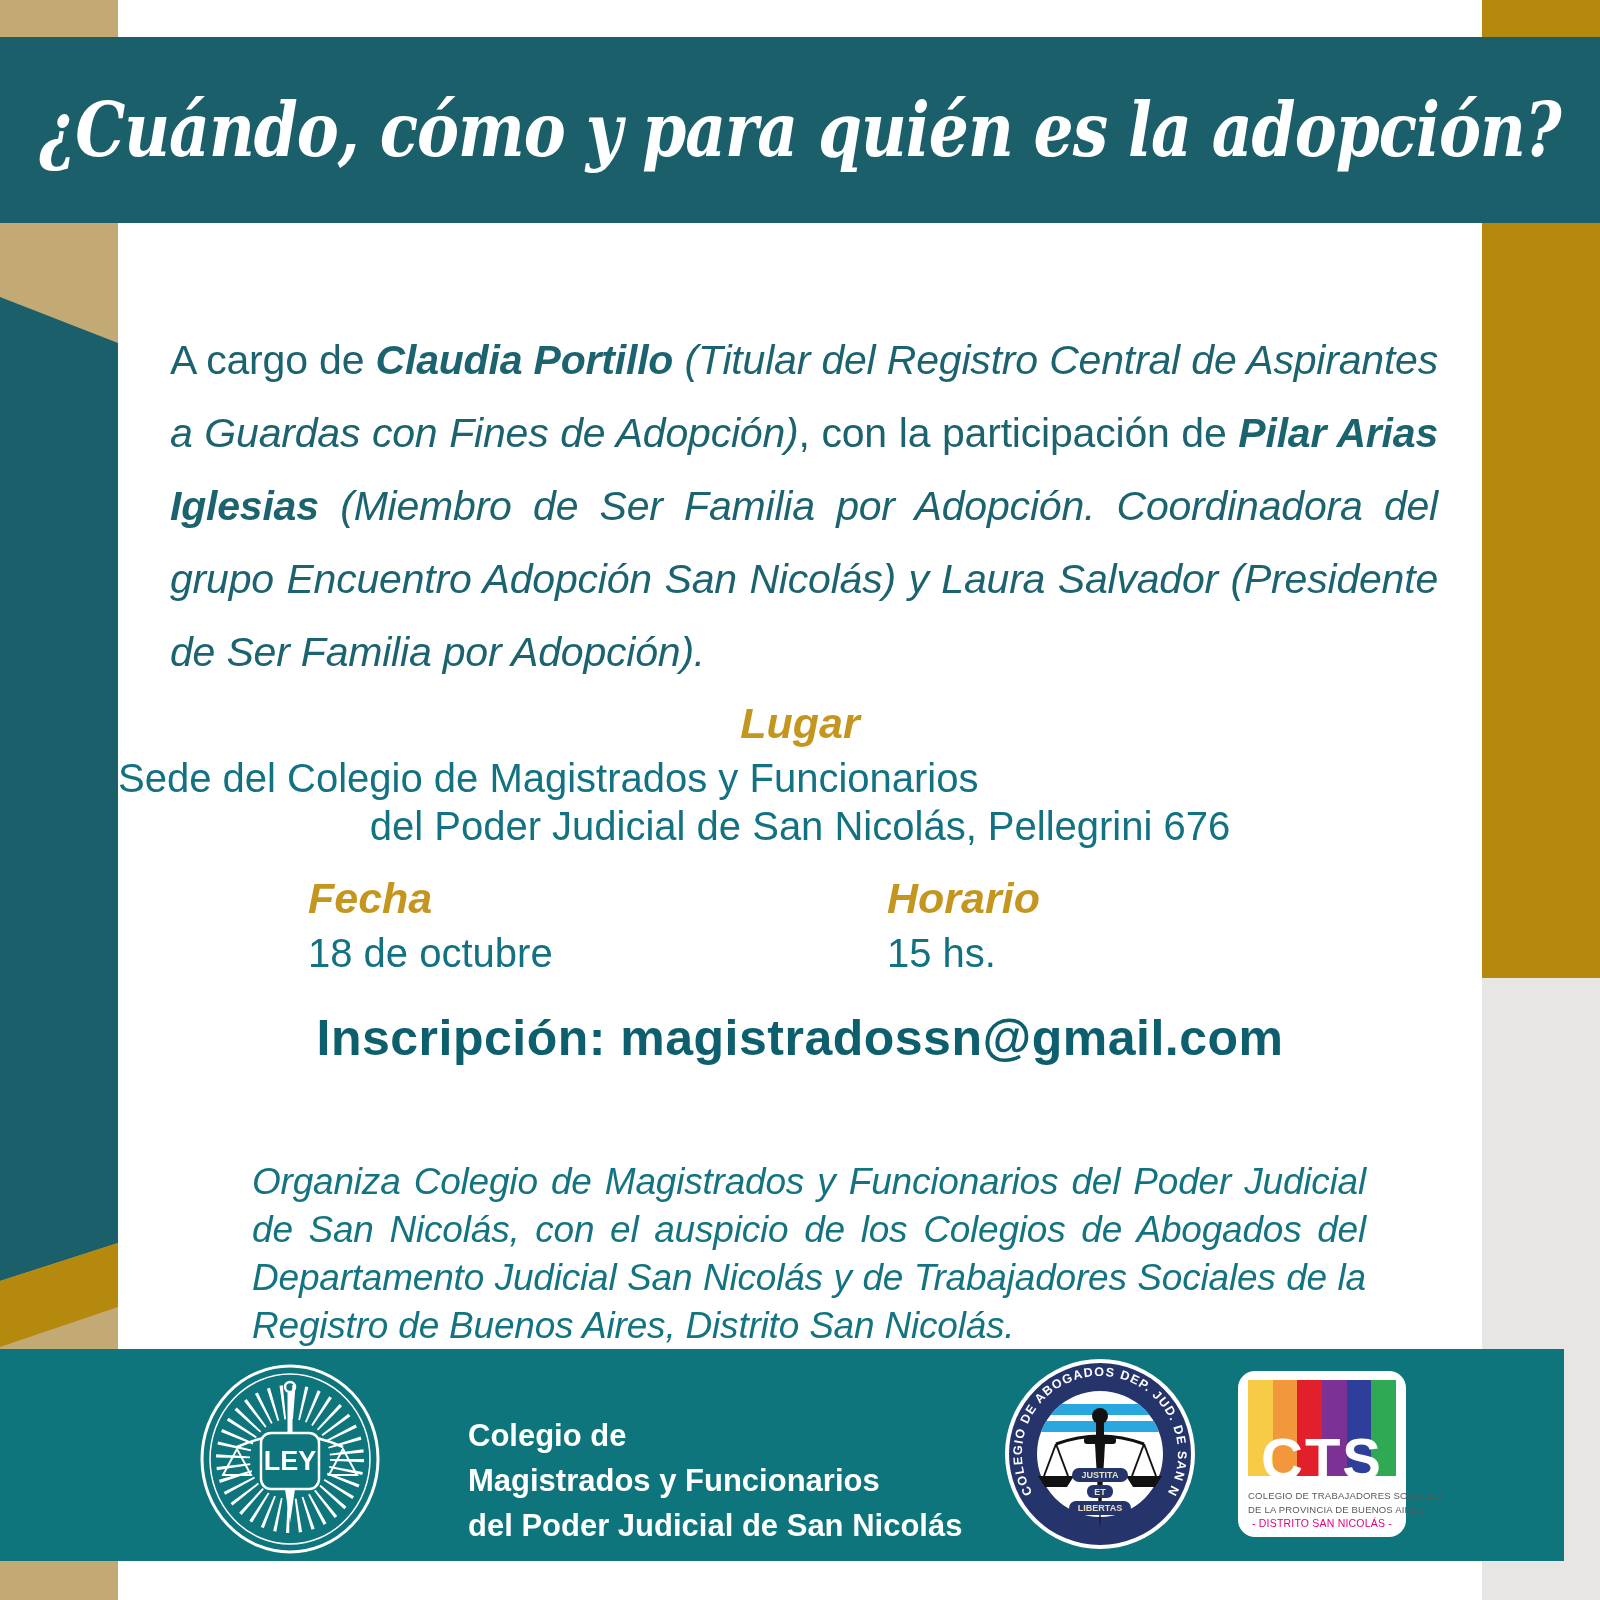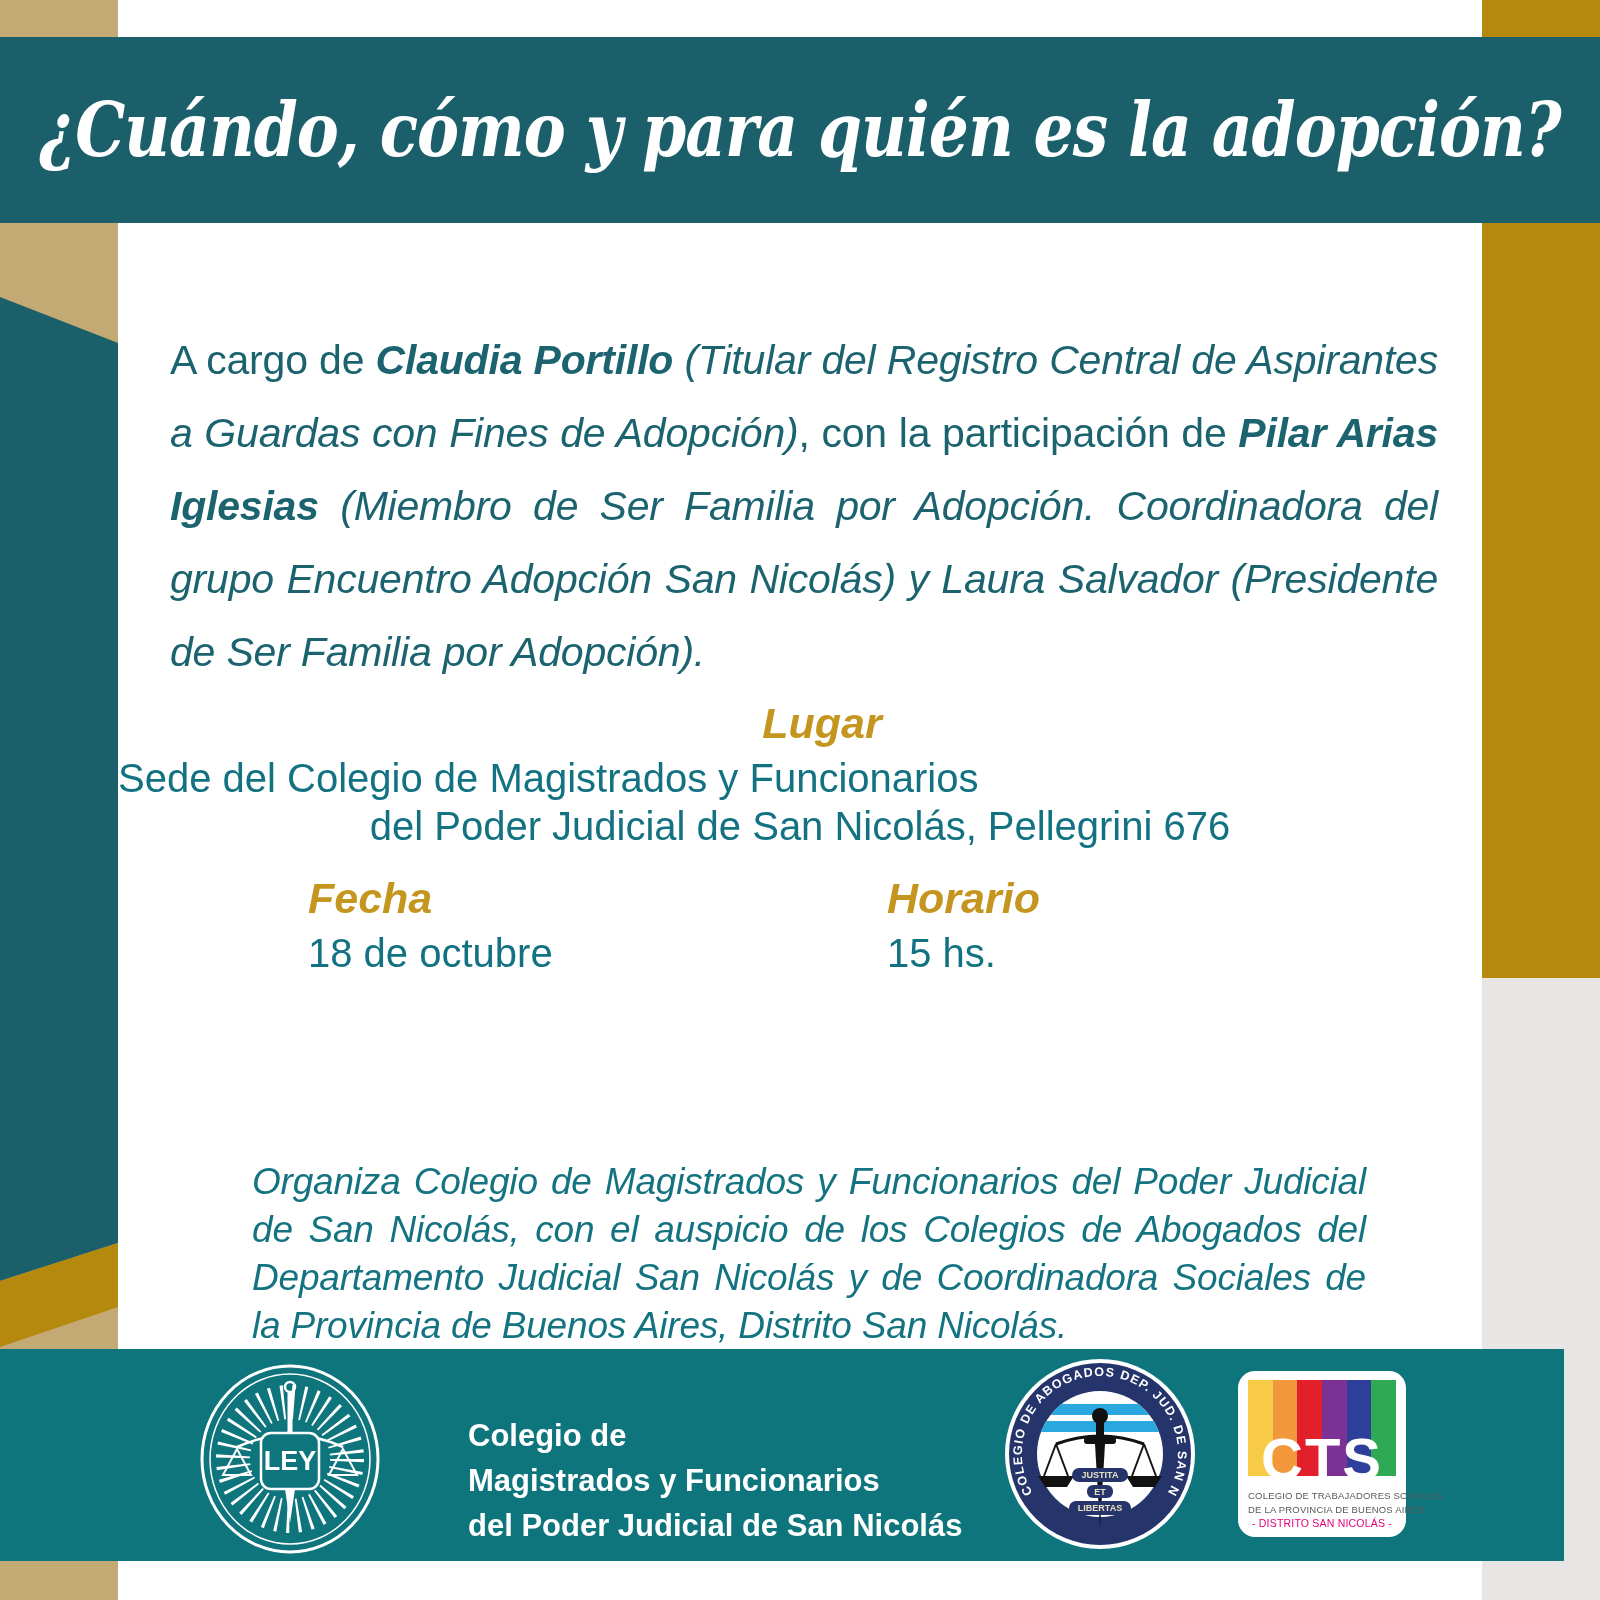--- a/index.html
+++ b/index.html
@@ -23,21 +23,21 @@
 
   
   .content{position:absolute;left:118px;top:223px;width:1364px;height:1126px;}
   .intro{position:absolute;left:52px;top:60px;width:1268px;font-size:41px;line-height:73px;
          letter-spacing:-0.2px;text-align:justify;color:#1c6370;}
   .seg-r{font-style:normal;font-weight:400;}
   .seg-i{font-style:italic;font-weight:400;}
   .seg-bi{font-style:italic;font-weight:700;}
 
   .gold-label{color:#c5961f;font-weight:700;font-style:italic;font-size:43px;line-height:50px;}
-  .lugar-label{position:absolute;left:0;top:475px;width:100%;text-align:center;margin-left:22px;}
+  .lugar-label{position:absolute;left:0;top:475px;width:100%;text-align:center;}
   .lugar-l1{position:absolute;left:0;top:531px;width:100%;text-align:left;
             font-size:40px;line-height:48px;color:#127282;white-space:nowrap;}
   .lugar-l2{position:absolute;left:0;top:579px;width:100%;text-align:center;
             font-size:40px;line-height:48px;color:#127282;white-space:nowrap;}
   .fh-block{position:absolute;top:650px;width:400px;}
   .fh-fecha{left:190px;}
   .fh-horario{left:769px;}
   .fh-value{margin-top:6px;font-size:40px;line-height:48px;color:#127282;white-space:nowrap;}
   .inscripcion{position:absolute;left:0;top:785px;width:100%;text-align:center;
                font-size:50px;line-height:60px;font-weight:700;color:#0d5f6e;letter-spacing:0.5px;}
@@ -90,22 +90,23 @@
 
     <div class="fh-block fh-fecha">
       <div class="gold-label">Fecha</div>
       <div class="fh-value">18 de octubre</div>
     </div>
     <div class="fh-block fh-horario">
       <div class="gold-label">Horario</div>
       <div class="fh-value">15 hs.</div>
     </div>
 
+    <div class="inscripcion">Inscripción: magistradossn@gmail.com</div>
 
-    <p class="organiza">Organiza Colegio de Magistrados y Funcionarios del Poder Judicial de San Nicolás, con el auspicio de los Colegios de Abogados del Departamento Judicial San Nicolás y de Coordinadora Sociales de la Provincia de Buenos Aires, Distrito San Nicolás.</p>
+    <p class="organiza">Organiza Colegio de Magistrados y Funcionarios del Poder Judicial de San Nicolás, con el auspicio de los Colegios de Abogados del Departamento Judicial San Nicolás y de Trabajadores Sociales de la Registro de Buenos Aires, Distrito San Nicolás.</p>
   </div>
 
   <div class="footer-band">
 
     <svg class="emblem" width="190" height="196" viewBox="0 0 190 196">
       <ellipse cx="95" cy="98" rx="88" ry="93" fill="none" stroke="#ffffff" stroke-width="3"></ellipse>
       <ellipse cx="95" cy="98" rx="80" ry="85" fill="none" stroke="#ffffff" stroke-width="1.5"></ellipse>
       <circle cx="95" cy="98" r="57" fill="none" stroke="#ffffff" stroke-width="34" stroke-dasharray="2.5 7.5"></circle>
       <path d="M42,86 Q95,62 148,86" fill="none" stroke="#ffffff" stroke-width="2.5"></path>
       <path d="M42,88 l-14,26 h28 z" fill="none" stroke="#ffffff" stroke-width="2"></path>

